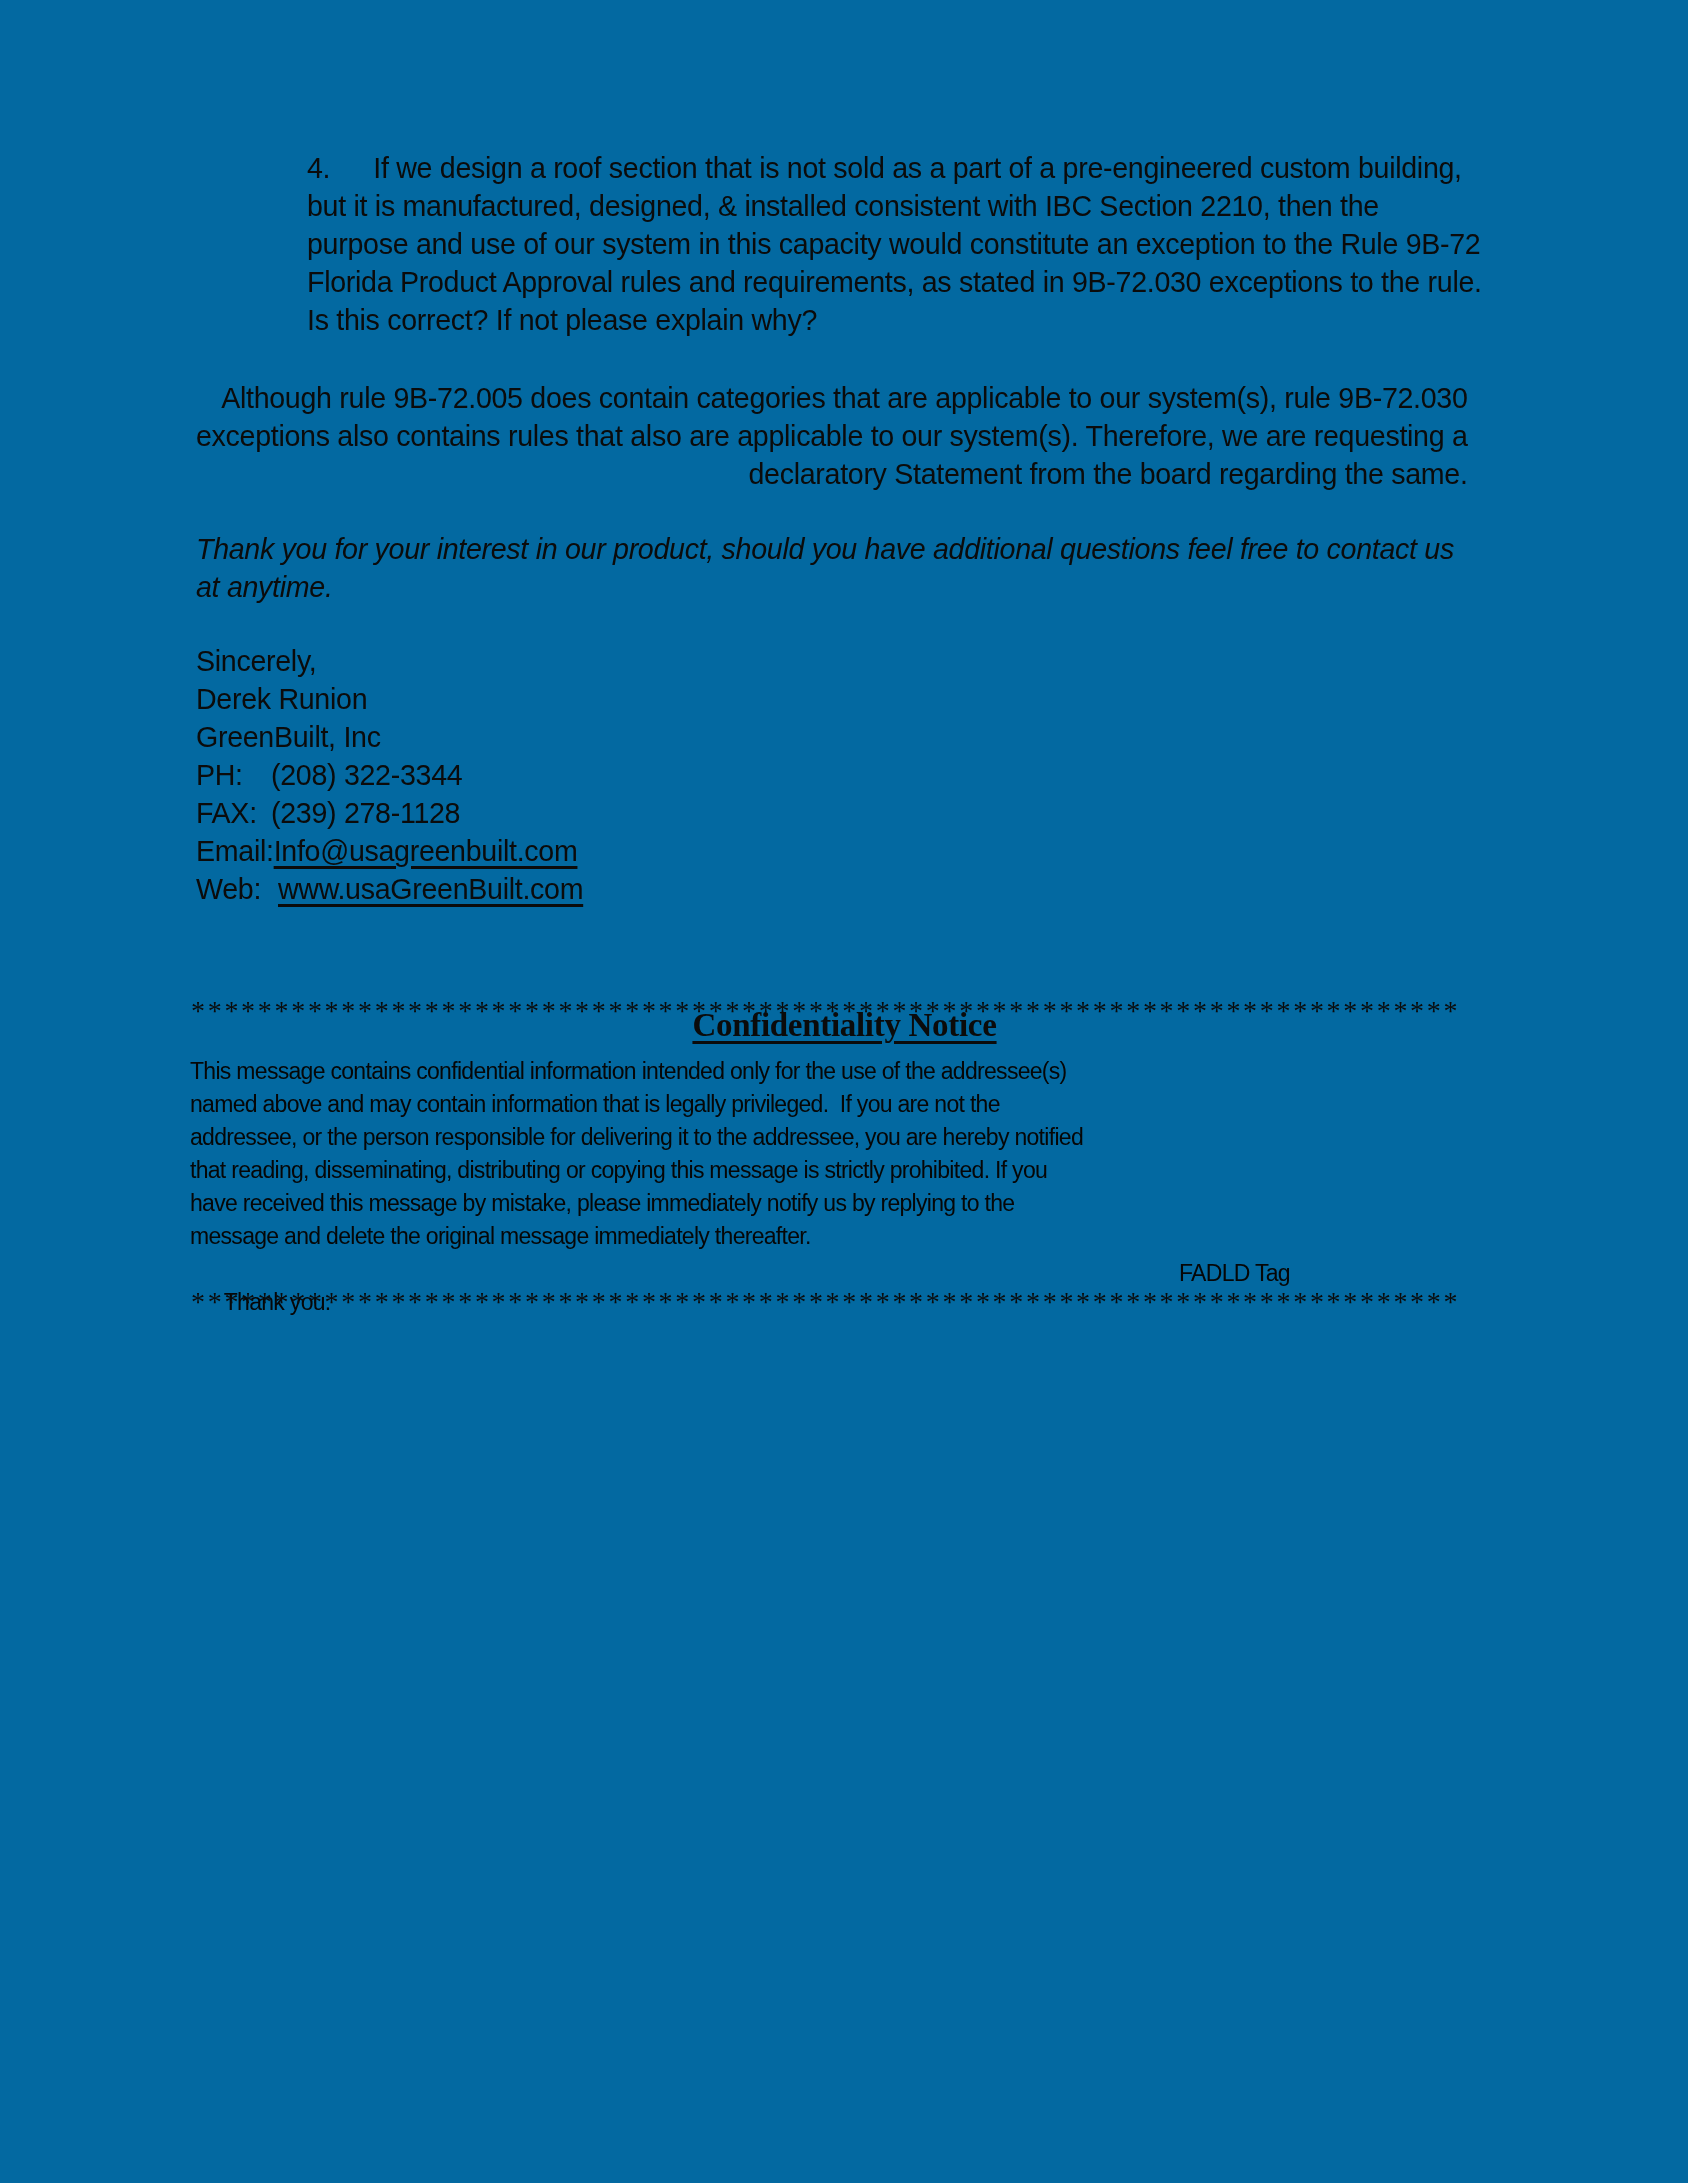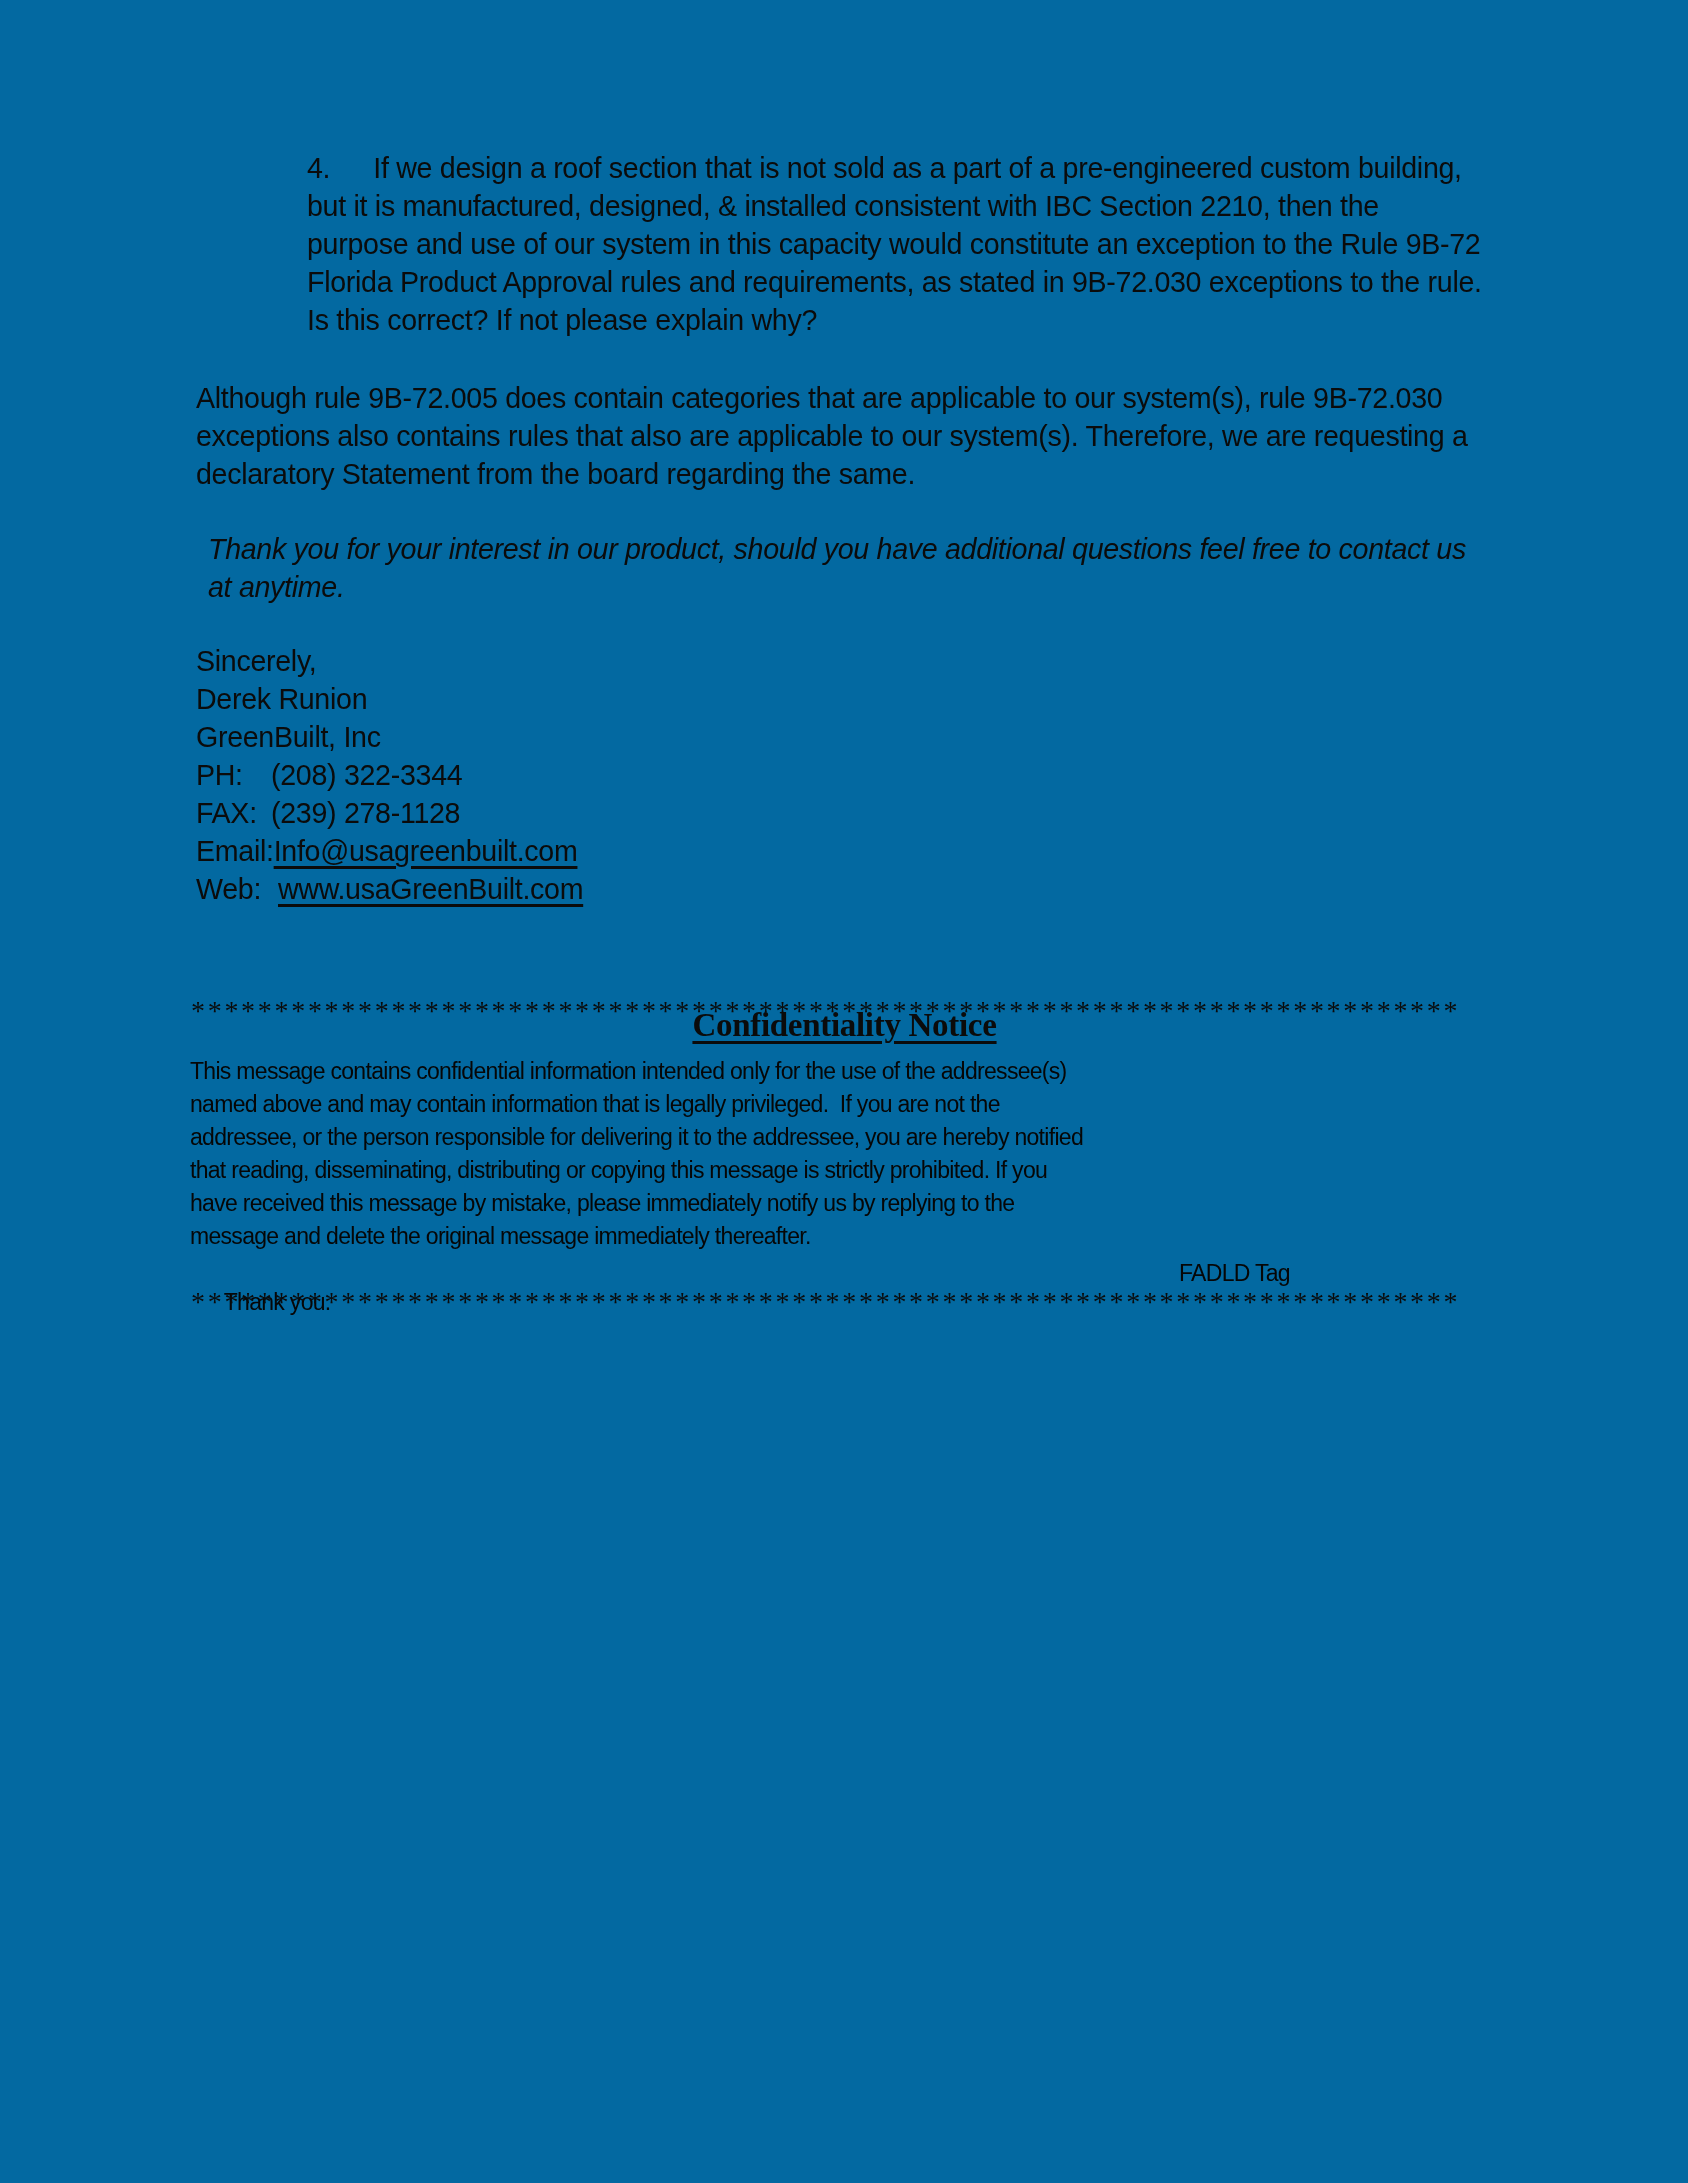--- a/index.html
+++ b/index.html
@@ -31,27 +31,27 @@
     top: 149px;
   }
   .q-num { vertical-align: top; }
   .q-tab { display: inline-block; width: 43px; }
   .q-text { display: inline; }
 
   .para-although {
     position: absolute;
     left: 196px;
     top: 379px;
+    text-align: right;
   }
   .para-closing {
     position: absolute;
     left: 196px;
     top: 530px;
     font-style: italic;
-    margin-left: 12px;
   }
 
   .signature {
     position: absolute;
     left: 196px;
     top: 642px;
   }
   .sig-row { white-space: pre; }
   .sig-label-ph  { display: inline-block; width: 75px; }
   .sig-label-fax { display: inline-block; width: 75px; }

